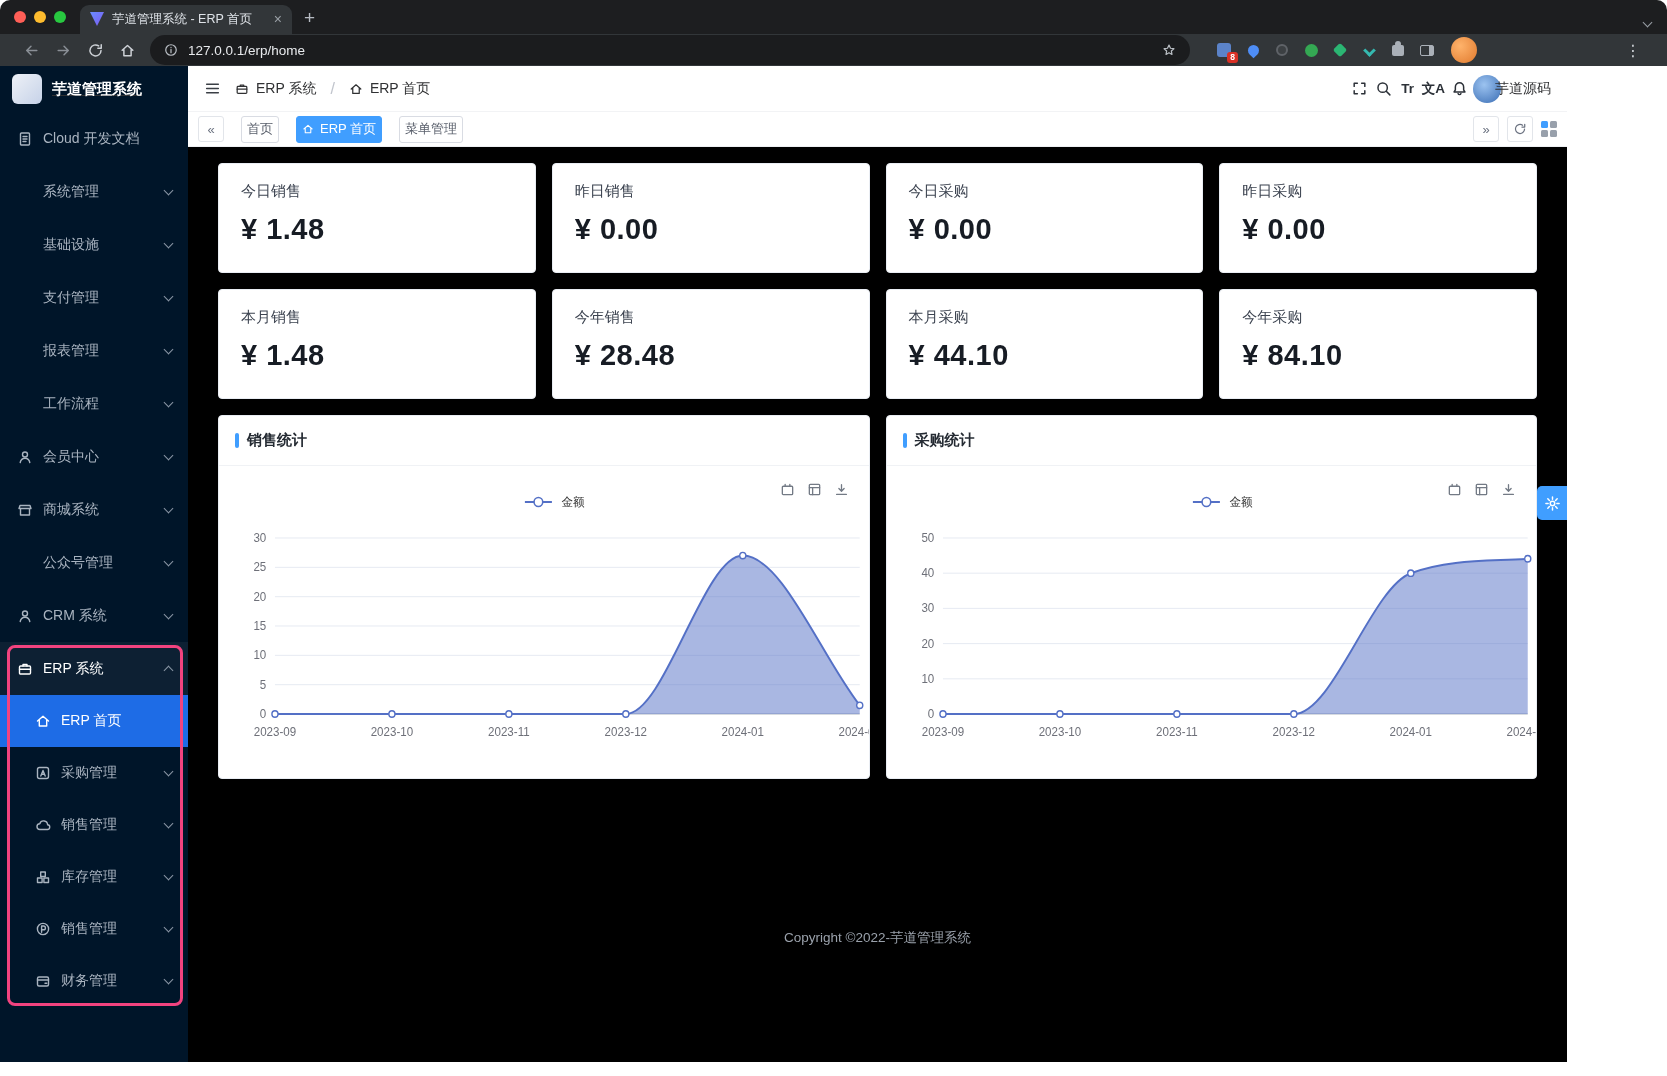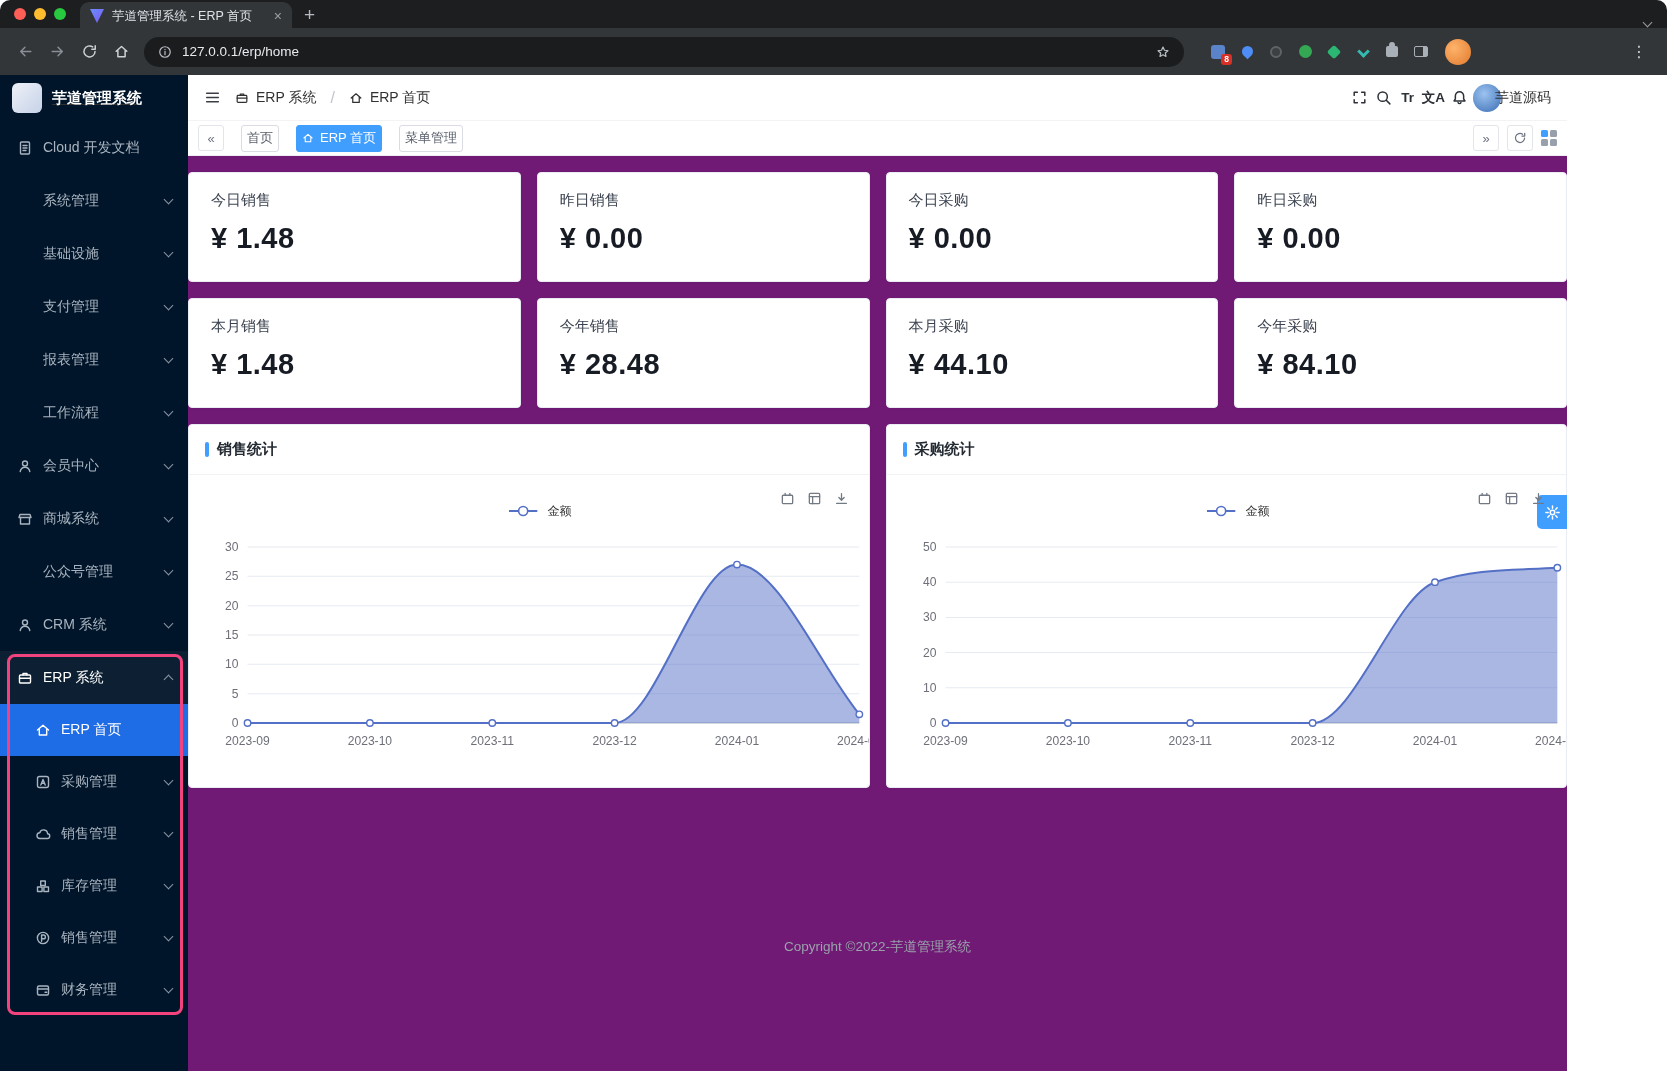--- a/index.html
+++ b/index.html
@@ -6,33 +6,33 @@
   --accent:#409eff; --menu-active:#1e6ce6; --annot:#f2437f;
   --chrome1:#1d1e20; --chrome2:#323639;
 }
 *{box-sizing:border-box}
 html,body{margin:0;padding:0}
 body{width:1667px;height:1076px;background:#fff;overflow:hidden;
   font-family:"Liberation Sans","DejaVu Sans",sans-serif;color:#303133;}
 .window{width:1667px;height:1076px;display:flex;flex-direction:column;}
 
 
-.tabstrip{height:28px;background:var(--chrome1);display:flex;align-items:center;position:relative;border-radius:10px 10px 0 0;flex:none;}
+.tabstrip{height:34px;background:var(--chrome1);display:flex;align-items:center;position:relative;border-radius:10px 10px 0 0;flex:none;}
 .lights{display:flex;gap:8px;margin:0 14px 0 14px;}
 .light{width:12px;height:12px;border-radius:50%;}
 .light.red{background:#ff5f57}.light.yellow{background:#febc2e}.light.green{background:#28c840}
 .btab{height:29px;margin-top:4px;width:212px;background:var(--chrome2);border-radius:9px 9px 0 0;display:flex;align-items:center;padding:0 10px;color:#dfe3e8;font-size:12.5px;gap:8px;}
 .favicon{width:14px;height:14px;flex:none;background:linear-gradient(135deg,#6a8dff,#7b5bf0);clip-path:polygon(50% 100%,0 0,100% 0);}
 .btab-title{flex:1;white-space:nowrap;overflow:hidden;}
 .btab-close{color:#9aa0a6;font-size:14px;cursor:pointer;}
 .newtab{color:#b6bbc2;font-size:19px;margin-left:12px;cursor:pointer;line-height:1;}
 .tabsearch{position:absolute;right:16px;top:12px;}
 .chevg{display:inline-block;width:7px;height:7px;border-right:1.6px solid #9aa0a6;border-bottom:1.6px solid #9aa0a6;transform:rotate(45deg);}
 
-.toolbar{height:47px;background:var(--chrome2);display:flex;align-items:center;padding:0 10px;gap:2px;flex:none;}
+.toolbar{height:32px;background:var(--chrome2);display:flex;align-items:center;padding:0 16px;gap:2px;flex:none;}
 .tool-ico{width:30px;height:30px;border-radius:50%;display:flex;align-items:center;justify-content:center;color:#cdd1d6;cursor:pointer;flex:none;}
 .tool-ico.dim{color:#8a8f96}
 .tool-ico svg{width:17px;height:17px}
 .urlpill{height:30px;flex:0 0 1040px;background:#1b1c1e;border-radius:15px;display:flex;align-items:center;gap:10px;padding:0 14px;margin:0 6px;color:#e8eaed;font-size:13.5px;}
 .urlpill svg{width:14px;height:14px;color:#b9bec4}
 .url-text{flex:1;white-space:nowrap;overflow:hidden;}
 .extrow{display:flex;align-items:center;gap:9px;margin-left:16px;}
 .ext{width:20px;height:20px;position:relative;display:flex;align-items:center;justify-content:center;cursor:pointer;}
 .ext-sq{width:14px;height:14px;border-radius:3px;background:#5b83c9;}
 .ext-badge{position:absolute;bottom:-3px;right:-4px;background:#d93025;color:#fff;font-size:8.5px;font-weight:700;padding:0 3px;border-radius:3px;line-height:11px;font-style:normal;}
@@ -87,21 +87,21 @@
 .tabs-scroller{display:flex;align-items:center;gap:8px;}
 .chip{height:27px;border:1px solid #d9dce3;border-radius:3px;padding:0 5px;display:flex;align-items:center;gap:6px;font-size:13px;color:#595f6b;background:#fff;cursor:pointer;white-space:nowrap;margin-left:9px;}
 .chip.active{background:var(--accent);border-color:var(--accent);color:#fff;}
 .chip .ico{display:flex}
 .chip .ico svg{width:12px;height:12px}
 .tb-right{margin-left:auto;display:flex;align-items:center;gap:8px;}
 .grid-ico{width:16px;height:16px;display:grid;grid-template-columns:7px 7px;gap:2px;cursor:pointer;}
 .grid-ico i{background:#98a0ab;border-radius:1.5px;}
 .grid-ico i:first-child{background:var(--accent);}
 
-.content{flex:1;position:relative;padding:16px 0 0;background:#701a75;overflow:hidden;}
+.content{flex:1;position:relative;padding:16px 30px 0;background:#000000;overflow:hidden;}
 .stats-grid{display:grid;grid-template-columns:repeat(4,1fr);gap:16px;margin-bottom:16px;}
 .stat-card{background:#fff;border:1px solid #e9edf3;border-radius:4px;box-shadow:0 1px 3px rgba(15,30,60,.04);padding:18px 22px;height:110px;}
 .stat-label{font-size:15px;color:#3c4350;}
 .stat-value{font-size:29px;font-weight:600;color:#171c24;margin-top:12px;letter-spacing:.5px;}
 .charts-row{display:flex;gap:16px;}
 .panel{flex:1;min-width:0;background:#fff;border:1px solid #e9edf3;border-radius:4px;box-shadow:0 1px 3px rgba(15,30,60,.04);}
 .panel-head{height:50px;display:flex;align-items:center;gap:8px;padding:0 16px;border-bottom:1px solid #f0f2f5;}
 .tbar{width:4px;height:15px;border-radius:2px;background:var(--accent);flex:none;}
 .ptitle{font-size:15px;font-weight:700;color:#252b33;}
 .panel-body{position:relative;overflow:hidden;padding:14px 0 6px;}

